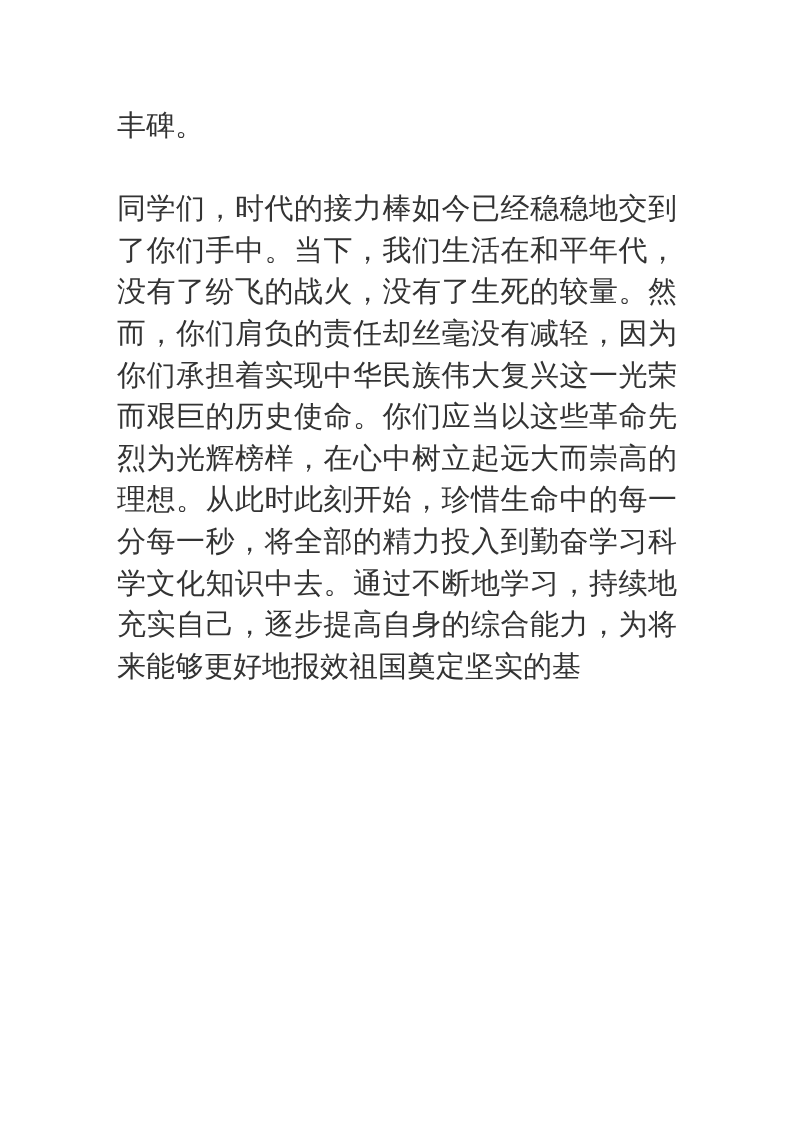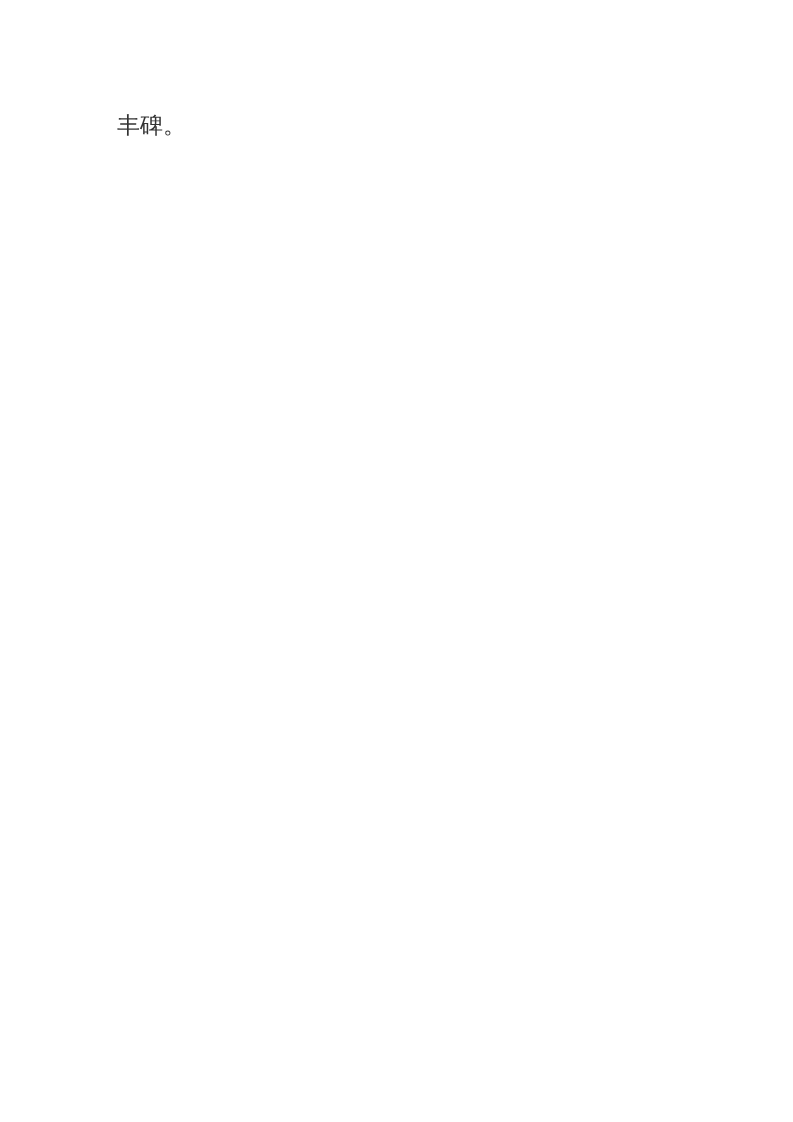--- a/index.html
+++ b/index.html
@@ -11,21 +11,21 @@
     position: relative;
     width: 793px;
     height: 1122px;
     background: #ffffff;
     box-sizing: border-box;
     padding: 105px 116px 0 117px;
     overflow: hidden;
   }
   .doc-content {
     font-family: "DejaVu Sans", "Liberation Sans", sans-serif;
-    font-size: 23px;
+    font-size: 29px;
     font-weight: 300;
     line-height: 41.6px;
     color: #333333;
     text-align: justify;
     text-justify: inter-ideograph;
     word-break: break-all;
     overflow-wrap: break-word;
     letter-spacing: 0;
   }
   .doc-content p.para {
@@ -35,14 +35,15 @@
   .doc-content p.para:last-child {
     margin-bottom: 0;
   }
 </style>
 </head>
 <body>
 
 <div class="doc-page">
   <div class="doc-content">
     <p class="para">丰碑。</p>
+    <p class="para">同学们，时代的接力棒如今已经稳稳地交到了你们手中。当下，我们生活在和平年代，没有了纷飞的战火，没有了生死的较量。然而，你们肩负的责任却丝毫没有减轻，因为你们承担着实现中华民族伟大复兴这一光荣而艰巨的历史使命。你们应当以这些革命先烈为光辉榜样，在心中树立起远大而崇高的理想。从此时此刻开始，珍惜生命中的每一分每一秒，将全部的精力投入到勤奋学习科学文化知识中去。通过不断地学习，持续地充实自己，逐步提高自身的综合能力，为将来能够更好地报效祖国奠定坚实的基</p>
   </div>
 </div>
 
 </body></html>

